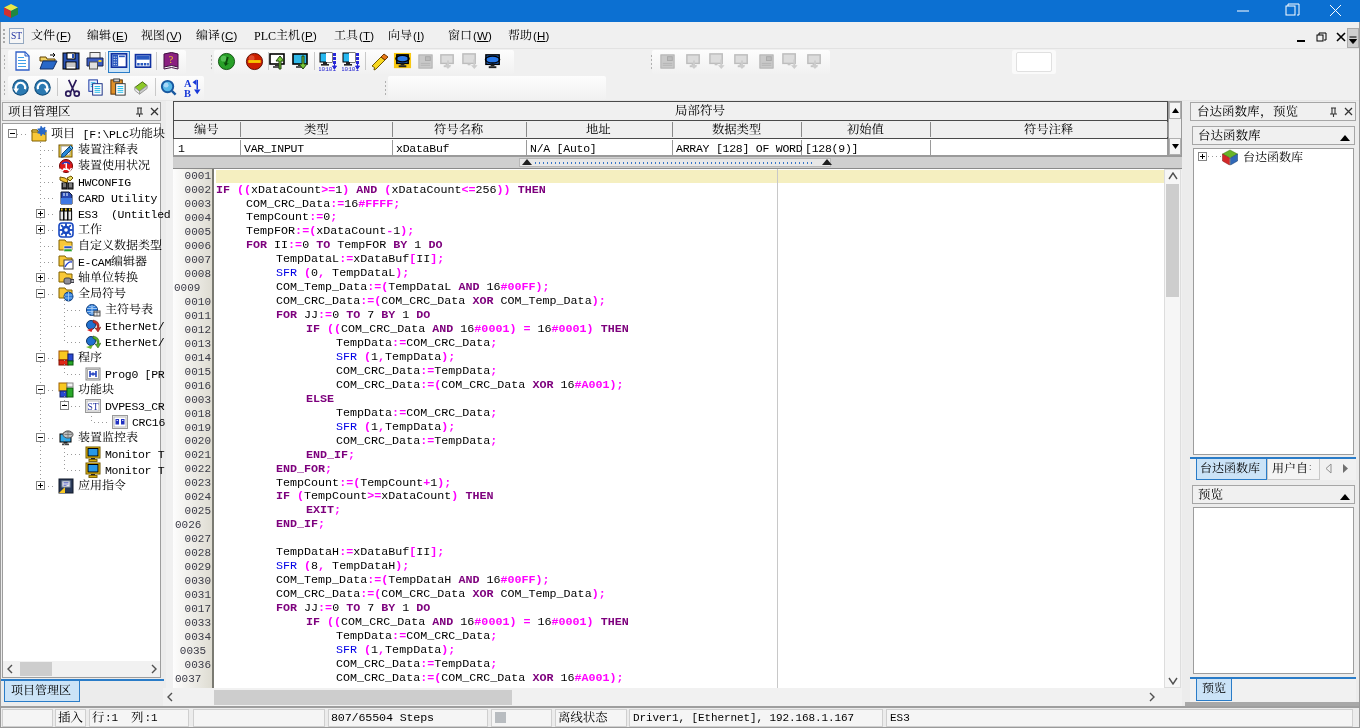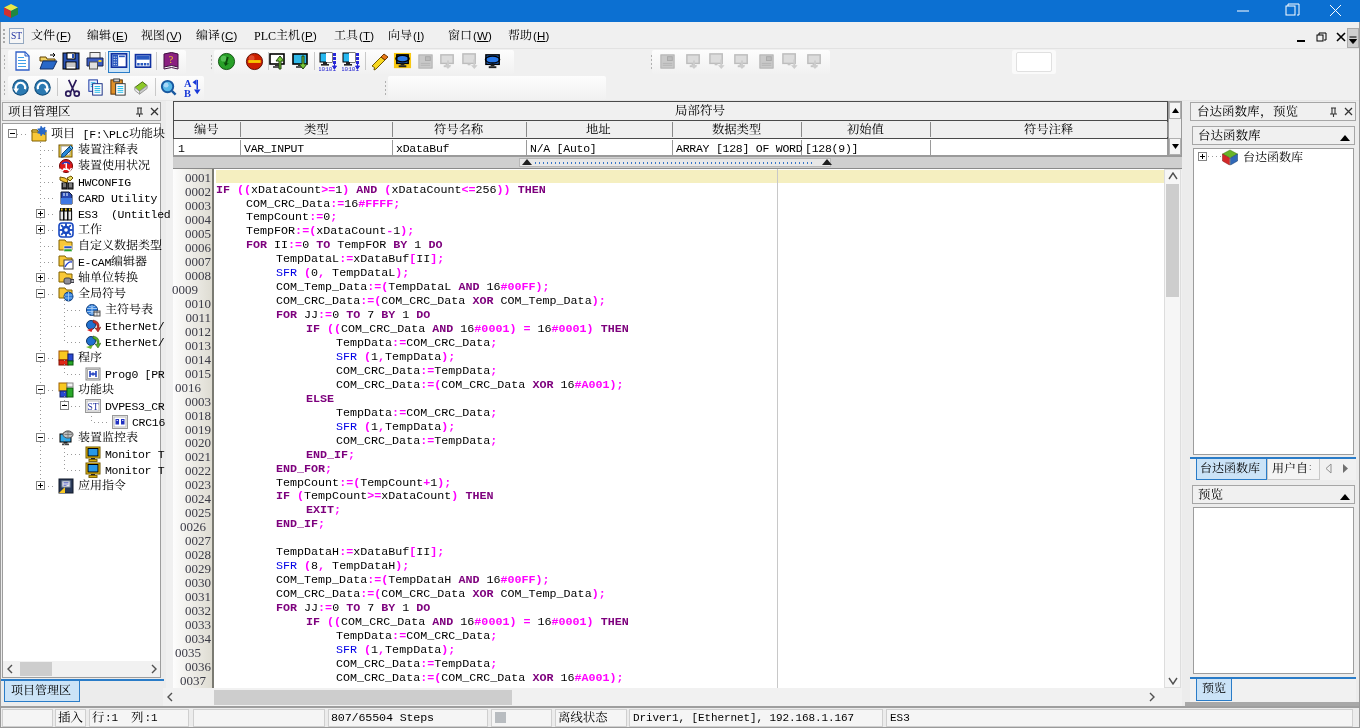--- a/index.html
+++ b/index.html
@@ -16,21 +16,21 @@
 #tb2{left:0;top:75px;width:1360px;height:26px;background:#f0f0f0;border-bottom:1px solid #e6e6e6}
 .grp{top:1px;height:24px;background:linear-gradient(#fdfdfd,#f1f1f1);border-radius:2px}
 .grip{top:5px;width:3px;height:16px;background-image:radial-gradient(circle,#b0b0b0 34%,transparent 36%);background-size:3px 4px}
 .tsep{top:3px;width:1px;height:18px;background:#c9c9c9}
 .pane-title{background:#f0f0f0;border:1px solid #a6a6a6;color:#000}
 .boxw{background:#fff;border:1px solid #9d9d9d}
 .sechead{background:#f0f0f0;border:1px solid #a6a6a6}
 .tab-on{background:#cbe3f7;border:1px solid #2a7cc8;border-top:none}
 .kw{color:#7d007d;font-weight:bold}.fn{color:#0000e6;font-weight:normal}.pu{color:#f0f}
 .cl{left:216px;white-space:pre;font-family:"Liberation Mono",monospace;font-size:11.7px;line-height:13.95px;color:#000}
-.gn{font-family:Liberation Serif, serif;font-size:13px;color:#3a3a46}
+.gn{font-family:Liberation Mono, monospace;font-size:11px;color:#3a3a46}
 .trow{height:16px;white-space:nowrap}
 .scell{background:#f5f5f5;border:1px solid #cfcfcf;height:18px;font-family:"Liberation Mono",monospace;font-size:11px;color:#000;white-space:pre}
 .exp{width:9px;height:9px;background:#fff;border:1px solid #848484;font-size:0}
 .exp:before{content:"";position:absolute;left:1px;top:3px;width:5px;height:1px;background:#000}
 .exp.pl:after{content:"";position:absolute;left:3px;top:1px;width:1px;height:5px;background:#000}
 .doth{background-image:linear-gradient(90deg,#9a9a9a 25%,transparent 26%);background-size:4px 1px;height:1px}
 .dotv{background-image:linear-gradient(#9a9a9a 25%,transparent 26%);background-size:1px 4px;width:1px}
 </style></head><body>
 <svg width="0" height="0" style="position:absolute">
     <defs>
@@ -952,76 +952,76 @@
 <div class="a gn" style="left:175px;top:212.2px;width:36px;text-align:right">0004</div>
 <div class="a cl" style="top:211.4px;padding-left:30px">TempCount<b class="pu">:</b><b class="pu">=</b>0<b class="pu">;</b></div>
 <div class="a gn" style="left:175px;top:226.2px;width:36px;text-align:right">0005</div>
 <div class="a cl" style="top:225.4px;padding-left:30px">TempFOR<b class="pu">:</b><b class="pu">=</b><b class="pu">(</b>xDataCount<b class="pu">-</b>1<b class="pu">)</b><b class="pu">;</b></div>
 <div class="a gn" style="left:175px;top:240.2px;width:36px;text-align:right">0006</div>
 <div class="a cl" style="top:239.3px;padding-left:30px"><b class="kw">FOR</b> II<b class="pu">:</b><b class="pu">=</b>0 <b class="kw">TO</b> TempFOR <b class="kw">BY</b> 1 <b class="kw">DO</b></div>
 <div class="a gn" style="left:175px;top:254.1px;width:36px;text-align:right">0007</div>
 <div class="a cl" style="top:253.3px;padding-left:60px">TempDataL<b class="pu">:</b><b class="pu">=</b>xDataBuf<b class="pu">[</b>II<b class="pu">]</b><b class="pu">;</b></div>
 <div class="a gn" style="left:175px;top:268.1px;width:36px;text-align:right">0008</div>
 <div class="a cl" style="top:267.2px;padding-left:60px"><b class="fn">SFR</b> <b class="pu">(</b>0<b class="pu">,</b> TempDataL<b class="pu">)</b><b class="pu">;</b></div>
-<div class="a gn" style="left:167px;top:282.0px;width:36px;text-align:center">0009</div>
+<div class="a gn" style="left:174px;top:282.0px;width:36px;text-align:left">0009</div>
 <div class="a cl" style="top:281.2px;padding-left:60px">COM_Temp_Data<b class="pu">:</b><b class="pu">=</b><b class="pu">(</b>TempDataL <b class="kw">AND</b> 16<b class="pu">#00FF</b><b class="pu">)</b><b class="pu">;</b></div>
 <div class="a gn" style="left:175px;top:295.9px;width:36px;text-align:right">0010</div>
 <div class="a cl" style="top:295.1px;padding-left:60px">COM_CRC_Data<b class="pu">:</b><b class="pu">=</b><b class="pu">(</b>COM_CRC_Data <b class="kw">XOR</b> COM_Temp_Data<b class="pu">)</b><b class="pu">;</b></div>
 <div class="a gn" style="left:175px;top:309.9px;width:36px;text-align:right">0011</div>
 <div class="a cl" style="top:309.1px;padding-left:60px"><b class="kw">FOR</b> JJ<b class="pu">:</b><b class="pu">=</b>0 <b class="kw">TO</b> 7 <b class="kw">BY</b> 1 <b class="kw">DO</b></div>
 <div class="a gn" style="left:175px;top:323.8px;width:36px;text-align:right">0012</div>
 <div class="a cl" style="top:323.0px;padding-left:90px"><b class="kw">IF</b> <b class="pu">(</b><b class="pu">(</b>COM_CRC_Data <b class="kw">AND</b> 16<b class="pu">#0001</b><b class="pu">)</b> <b class="pu">=</b> 16<b class="pu">#0001</b><b class="pu">)</b> <b class="kw">THEN</b></div>
 <div class="a gn" style="left:175px;top:337.8px;width:36px;text-align:right">0013</div>
 <div class="a cl" style="top:337.0px;padding-left:120px">TempData<b class="pu">:</b><b class="pu">=</b>COM_CRC_Data<b class="pu">;</b></div>
 <div class="a gn" style="left:175px;top:351.8px;width:36px;text-align:right">0014</div>
 <div class="a cl" style="top:350.9px;padding-left:120px"><b class="fn">SFR</b> <b class="pu">(</b>1<b class="pu">,</b>TempData<b class="pu">)</b><b class="pu">;</b></div>
 <div class="a gn" style="left:175px;top:365.7px;width:36px;text-align:right">0015</div>
 <div class="a cl" style="top:364.9px;padding-left:120px">COM_CRC_Data<b class="pu">:</b><b class="pu">=</b>TempData<b class="pu">;</b></div>
-<div class="a gn" style="left:175px;top:379.7px;width:36px;">0016</div>
+<div class="a gn" style="left:175px;top:379.7px;width:36px;text-align:right">0016</div>
 <div class="a cl" style="top:378.9px;padding-left:120px">COM_CRC_Data<b class="pu">:</b><b class="pu">=</b><b class="pu">(</b>COM_CRC_Data <b class="kw">XOR</b> 16<b class="pu">#A001</b><b class="pu">)</b><b class="pu">;</b></div>
 <div class="a gn" style="left:175px;top:393.6px;width:36px;text-align:right">0003</div>
 <div class="a cl" style="top:392.8px;padding-left:90px"><b class="kw">ELSE</b></div>
 <div class="a gn" style="left:175px;top:407.6px;width:36px;text-align:right">0018</div>
 <div class="a cl" style="top:406.8px;padding-left:120px">TempData<b class="pu">:</b><b class="pu">=</b>COM_CRC_Data<b class="pu">;</b></div>
 <div class="a gn" style="left:175px;top:421.5px;width:36px;text-align:right">0019</div>
 <div class="a cl" style="top:420.7px;padding-left:120px"><b class="fn">SFR</b> <b class="pu">(</b>1<b class="pu">,</b>TempData<b class="pu">)</b><b class="pu">;</b></div>
 <div class="a gn" style="left:175px;top:435.4px;width:36px;text-align:right">0020</div>
 <div class="a cl" style="top:434.6px;padding-left:120px">COM_CRC_Data<b class="pu">:</b><b class="pu">=</b>TempData<b class="pu">;</b></div>
 <div class="a gn" style="left:175px;top:449.4px;width:36px;text-align:right">0021</div>
 <div class="a cl" style="top:448.6px;padding-left:90px"><b class="kw">END_IF</b><b class="pu">;</b></div>
 <div class="a gn" style="left:175px;top:463.3px;width:36px;text-align:right">0022</div>
 <div class="a cl" style="top:462.5px;padding-left:60px"><b class="kw">END_FOR</b><b class="pu">;</b></div>
 <div class="a gn" style="left:175px;top:477.3px;width:36px;text-align:right">0023</div>
 <div class="a cl" style="top:476.5px;padding-left:60px">TempCount<b class="pu">:</b><b class="pu">=</b><b class="pu">(</b>TempCount<b class="pu">+</b>1<b class="pu">)</b><b class="pu">;</b></div>
 <div class="a gn" style="left:175px;top:491.2px;width:36px;text-align:right">0024</div>
 <div class="a cl" style="top:490.4px;padding-left:60px"><b class="kw">IF</b> <b class="pu">(</b>TempCount<b class="pu">&gt;</b><b class="pu">=</b>xDataCount<b class="pu">)</b> <b class="kw">THEN</b></div>
 <div class="a gn" style="left:175px;top:505.2px;width:36px;text-align:right">0025</div>
 <div class="a cl" style="top:504.4px;padding-left:90px"><b class="kw">EXIT</b><b class="pu">;</b></div>
-<div class="a gn" style="left:175px;top:519.1px;width:36px;text-align:center">0026</div>
+<div class="a gn" style="left:175px;top:519.1px;width:36px;text-align:left">0026</div>
 <div class="a cl" style="top:518.4px;padding-left:60px"><b class="kw">END_IF</b><b class="pu">;</b></div>
 <div class="a gn" style="left:175px;top:533.1px;width:36px;text-align:right">0027</div>
 <div class="a gn" style="left:175px;top:547.0px;width:36px;text-align:right">0028</div>
 <div class="a cl" style="top:546.2px;padding-left:60px">TempDataH<b class="pu">:</b><b class="pu">=</b>xDataBuf<b class="pu">[</b>II<b class="pu">]</b><b class="pu">;</b></div>
 <div class="a gn" style="left:175px;top:561.0px;width:36px;text-align:right">0029</div>
 <div class="a cl" style="top:560.2px;padding-left:60px"><b class="fn">SFR</b> <b class="pu">(</b>8<b class="pu">,</b> TempDataH<b class="pu">)</b><b class="pu">;</b></div>
 <div class="a gn" style="left:175px;top:574.9px;width:36px;text-align:right">0030</div>
 <div class="a cl" style="top:574.1px;padding-left:60px">COM_Temp_Data<b class="pu">:</b><b class="pu">=</b><b class="pu">(</b>TempDataH <b class="kw">AND</b> 16<b class="pu">#00FF</b><b class="pu">)</b><b class="pu">;</b></div>
 <div class="a gn" style="left:175px;top:588.9px;width:36px;text-align:right">0031</div>
 <div class="a cl" style="top:588.1px;padding-left:60px">COM_CRC_Data<b class="pu">:</b><b class="pu">=</b><b class="pu">(</b>COM_CRC_Data <b class="kw">XOR</b> COM_Temp_Data<b class="pu">)</b><b class="pu">;</b></div>
-<div class="a gn" style="left:175px;top:602.8px;width:36px;text-align:right">0032</div>
+<div class="a gn" style="left:175px;top:602.8px;width:36px;text-align:right">0017</div>
 <div class="a cl" style="top:602.0px;padding-left:60px"><b class="kw">FOR</b> JJ<b class="pu">:</b><b class="pu">=</b>0 <b class="kw">TO</b> 7 <b class="kw">BY</b> 1 <b class="kw">DO</b></div>
 <div class="a gn" style="left:175px;top:616.8px;width:36px;text-align:right">0033</div>
 <div class="a cl" style="top:616.0px;padding-left:90px"><b class="kw">IF</b> <b class="pu">(</b><b class="pu">(</b>COM_CRC_Data <b class="kw">AND</b> 16<b class="pu">#0001</b><b class="pu">)</b> <b class="pu">=</b> 16<b class="pu">#0001</b><b class="pu">)</b> <b class="kw">THEN</b></div>
 <div class="a gn" style="left:175px;top:630.7px;width:36px;text-align:right">0034</div>
 <div class="a cl" style="top:629.9px;padding-left:120px">TempData<b class="pu">:</b><b class="pu">=</b>COM_CRC_Data<b class="pu">;</b></div>
-<div class="a gn" style="left:175px;top:644.7px;width:36px;text-align:left">0035</div>
+<div class="a gn" style="left:175px;top:644.7px;width:36px;text-align:center">0035</div>
 <div class="a cl" style="top:643.9px;padding-left:120px"><b class="fn">SFR</b> <b class="pu">(</b>1<b class="pu">,</b>TempData<b class="pu">)</b><b class="pu">;</b></div>
 <div class="a gn" style="left:175px;top:658.6px;width:36px;text-align:right">0036</div>
 <div class="a cl" style="top:657.9px;padding-left:120px">COM_CRC_Data<b class="pu">:</b><b class="pu">=</b>TempData<b class="pu">;</b></div>
-<div class="a gn" style="left:175px;top:672.6px;width:36px;text-align:center">0037</div>
+<div class="a gn" style="left:175px;top:672.6px;width:36px;text-align:left">0037</div>
 <div class="a cl" style="top:671.8px;padding-left:120px">COM_CRC_Data<b class="pu">:</b><b class="pu">=</b><b class="pu">(</b>COM_CRC_Data <b class="kw">XOR</b> 16<b class="pu">#A001</b><b class="pu">)</b><b class="pu">;</b></div>
 <div class="a" style="left:1164px;top:169px;width:17px;height:519px;background:#f6f6f6;border:1px solid #ddd"></div>
 <svg class="a" style="left:1168px;top:172px" width="10" height="8" viewBox="0 0 10 8">
     <path d="M1 7 L5 1 L9 7" stroke="#505050" stroke-width="1.4" fill="none"></path>
   </svg>
 <svg class="a" style="left:1168px;top:677px" width="10" height="8" viewBox="0 0 10 8">
     <path d="M1 1 L5 7 L9 1" stroke="#505050" stroke-width="1.4" fill="none"></path>
   </svg>
 <div class="a" style="left:1166px;top:184px;width:13px;height:113px;background:#cdcdcd"></div>
 <div class="a" style="left:163px;top:688px;width:1020px;height:18px;background:#f1f1f1"></div>

